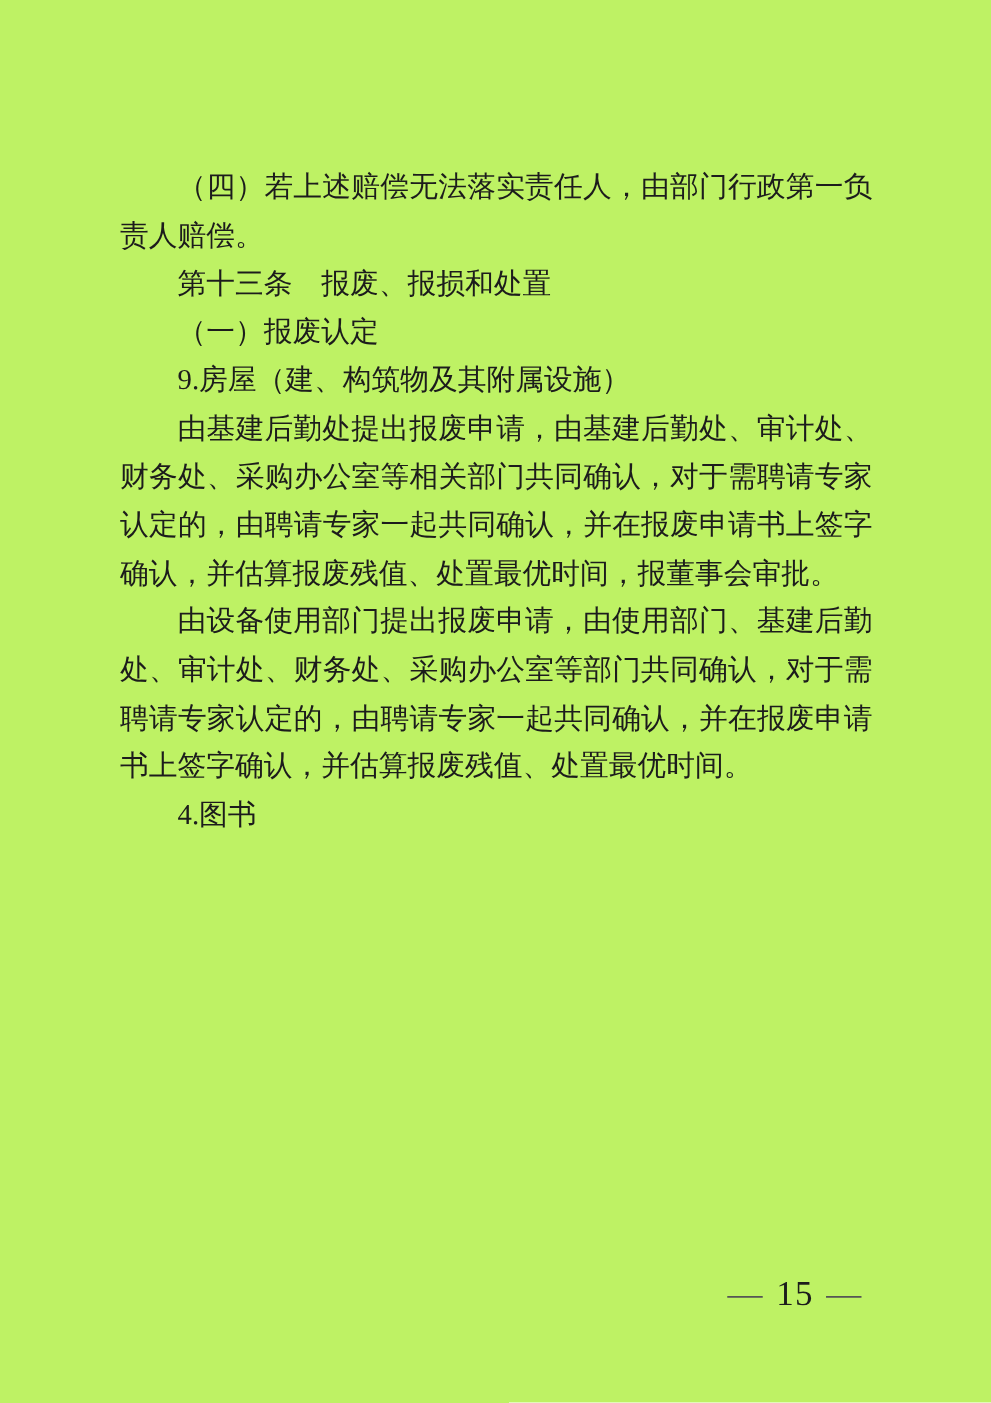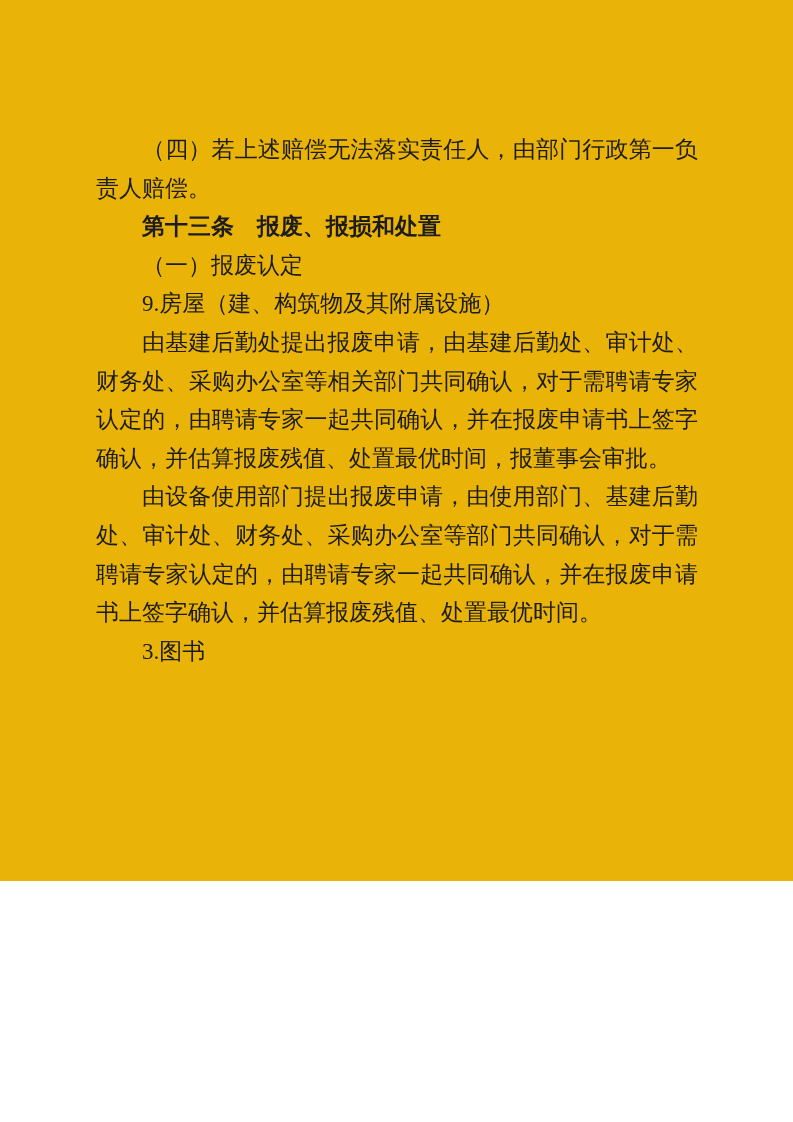--- a/index.html
+++ b/index.html
@@ -3,42 +3,42 @@
 <meta charset="utf-8">
 <style>
   html, body {
     margin: 0;
     padding: 0;
     background: #ffffff;
   }
   .page {
     position: relative;
     width: 793px;
-    height: 881px;
-    background: #eab308;
+    height: 1122px;
+    background: #bef264;
     overflow: hidden;
     font-family: "Liberation Serif", serif;
   }
   .content {
     position: absolute;
     left: 96px;
     top: 131px;
     width: 602px;
     font-size: 23px;
     line-height: 38.6px;
     color: #1c1c1c;
     text-align: justify;
   }
   .content p {
     margin: 0;
     padding: 0;
     text-indent: 2em;
   }
   .content p.heading {
-    font-weight: bold;
+    font-weight: normal;
   }
   .footer {
     position: absolute;
     top: 1021px;
     right: 93px;
     font-size: 28px;
     line-height: 30px;
     color: #1c1c1c;
     letter-spacing: 1px;
   }
@@ -52,20 +52,20 @@
 
 <div class="page">
 
   <div class="content">
     <p class="body">（四）若上述赔偿无法落实责任人，由部门行政第一负责人赔偿。</p>
     <p class="heading">第十三条　报废、报损和处置</p>
     <p class="body">（一）报废认定</p>
     <p class="body">9.房屋（建、构筑物及其附属设施）</p>
     <p class="body">由基建后勤处提出报废申请，由基建后勤处、审计处、财务处、采购办公室等相关部门共同确认，对于需聘请专家认定的，由聘请专家一起共同确认，并在报废申请书上签字确认，并估算报废残值、处置最优时间，报董事会审批。</p>
     <p class="body">由设备使用部门提出报废申请，由使用部门、基建后勤处、审计处、财务处、采购办公室等部门共同确认，对于需聘请专家认定的，由聘请专家一起共同确认，并在报废申请书上签字确认，并估算报废残值、处置最优时间。</p>
-    <p class="body">3.图书</p>
+    <p class="body">4.图书</p>
   </div>
 
   <div class="footer">
     <span class="dash">—</span><span>15</span><span class="dash">—</span>
   </div>
 
 </div>
 
 </body></html>

